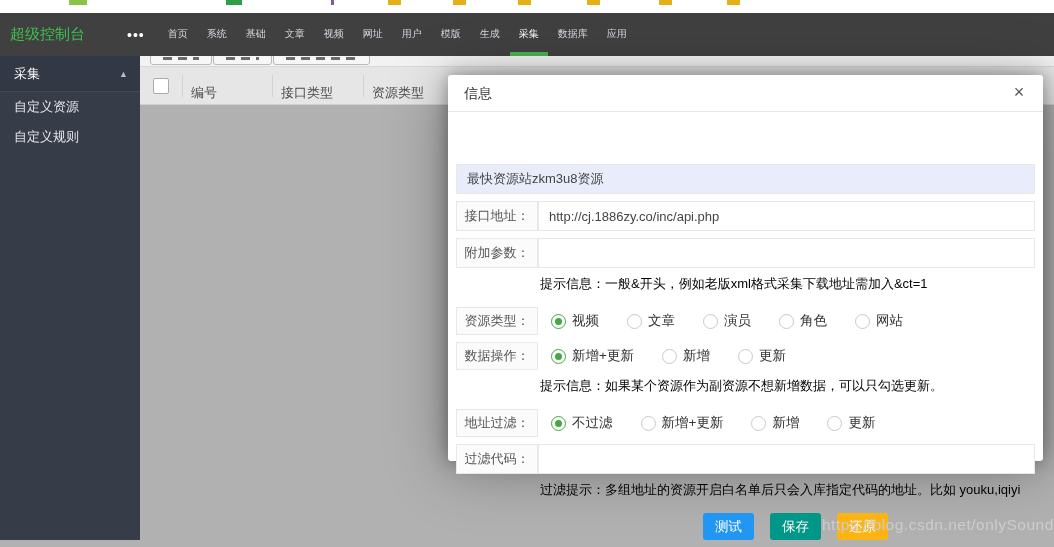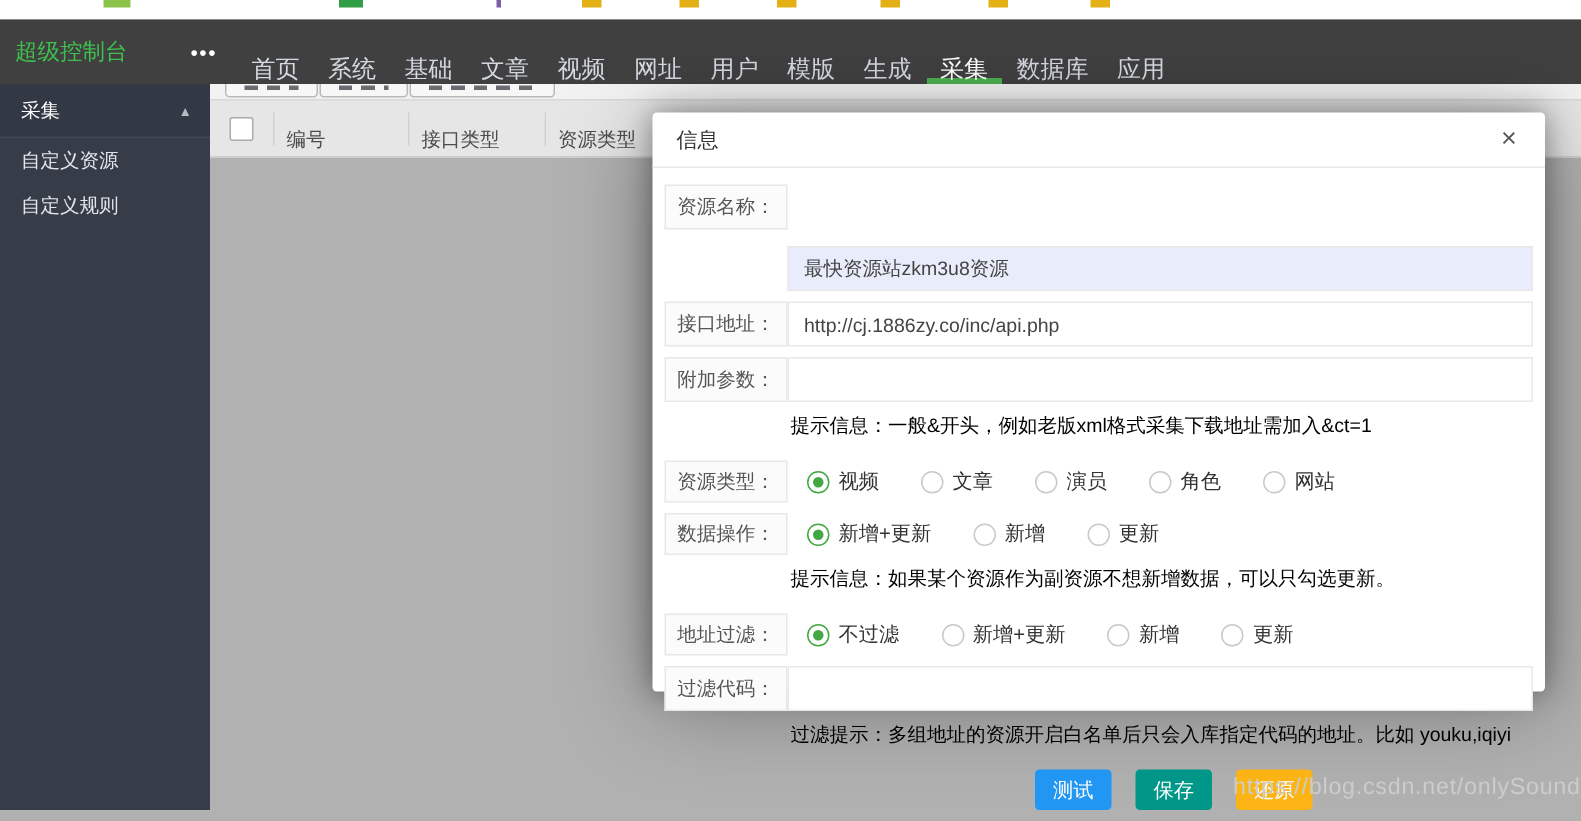--- a/index.html
+++ b/index.html
@@ -10,22 +10,22 @@
   
   .tabstrip { position:absolute; top:0; left:0; width:1054px; height:13px; background:#ffffff; }
   .tabstrip .frag { position:absolute; top:0; height:5px; }
 
   
   .nav { position:absolute; top:13px; left:0; width:1054px; height:43px; background:#404040;
     display:flex; align-items:center; }
   .brand { color:#3fbf4e; font-size:15px; margin-left:10px; width:95px; }
   .more-dots { color:#ffffff; font-size:14px; letter-spacing:1px; margin-left:22px; cursor:pointer; }
   .menu { display:flex; margin-left:14px; height:43px; }
-  .menu .nav-item { height:43px; line-height:41px; padding:13px 9px; margin-right:1px;
-    color:#d4d8e0; font-size:16px; cursor:pointer; white-space:nowrap; }
+  .menu .nav-item { height:43px; line-height:41px; padding:0 9px; margin-right:1px;
+    color:#d4d8e0; font-size:10px; cursor:pointer; white-space:nowrap; }
   .menu .nav-item.active { color:#ffffff; border-bottom:4px solid #4caf50; }
 
   
   .sidebar { position:absolute; top:56px; left:0; width:140px; height:484px; background:#373c49; }
   .side-group { height:36px; line-height:36px; padding:0 12px 0 14px; color:#ffffff; font-size:13px;
     display:flex; justify-content:space-between; align-items:center; background:#333845;
     border-bottom:1px solid #434956; cursor:pointer; }
   .side-group .tri { font-size:9px; color:#b6bac2; }
   .side-item { height:30px; line-height:30px; padding-left:14px; color:#e3e5ea; font-size:13px; cursor:pointer; }
 
@@ -38,21 +38,21 @@
     background:repeating-linear-gradient(90deg,#3a3f46 0 9px,transparent 9px 15px); opacity:.75; }
   .thead { position:absolute; top:66px; left:140px; width:914px; height:39px; background:#e6e6e6;
     border-top:1px solid #d8d8d8; border-bottom:1px solid #cfcfcf; display:flex; align-items:center;
     font-size:13px; color:#4c4c4c; }
   .th-cell { height:22px; line-height:38px; border-right:1px solid #d2d2d2; padding-left:8px;font-family:Liberation Mono, monospace; }
   .th-check { width:43px; display:flex; align-items:center; justify-content:center; padding-left:0; }
   .checkbox { width:16px; height:16px; background:#ffffff; border:1px solid #ababab; border-radius:2px; cursor:pointer; }
   .th-c1 { width:90px; } .th-c2 { width:91px; } .th-c3 { width:91px; } .th-rest { flex:1; border-right:none; }
 
   
-  .modal { position:absolute; top:75px; left:435px; width:595px; height:386px; background:#ffffff;
+  .modal { position:absolute; top:75px; left:448px; width:595px; height:386px; background:#ffffff;
     border-radius:3px; box-shadow:0 0 18px rgba(0,0,0,.35), 0 8px 60px rgba(0,0,0,.35); }
   .modal-header { height:37px; line-height:37px; padding-left:16px; border-bottom:1px solid #e8e8e8;
     font-size:14px; color:#333333; position:relative; }
   .modal-close { position:absolute; right:12px; top:0; width:24px; text-align:center; font-size:18px;
     color:#555555; cursor:pointer; line-height:34px; }
   .modal-body { padding:11px 8px 0 8px; }
   .frow { display:flex; margin-bottom:7px; }
   .f-label { width:82px; height:30px; line-height:28px; text-align:center; border:1px solid #e8e8e8;
     background:#fbfbfb; font-size:13px; color:#555555; flex:none; }
   .f-input { flex:1; height:30px; border:1px solid #e8e8e8; background:#ffffff; font-size:13px;
@@ -139,21 +139,20 @@
   </div>
 
   <div class="modal">
     <div class="modal-header">
       <span>信息</span>
       <span class="modal-close">×</span>
     </div>
     <div class="modal-body">
 
       <div class="frow">
-        <div class="f-label">资源名称：</div>
         <input class="f-input hl" value="最快资源站zkm3u8资源" style="">
       </div>
 
       <div class="frow">
         <div class="f-label">接口地址：</div>
         <input class="f-input" value="http://cj.1886zy.co/inc/api.php" style="">
       </div>
 
       <div class="frow">
         <div class="f-label">附加参数：</div>

